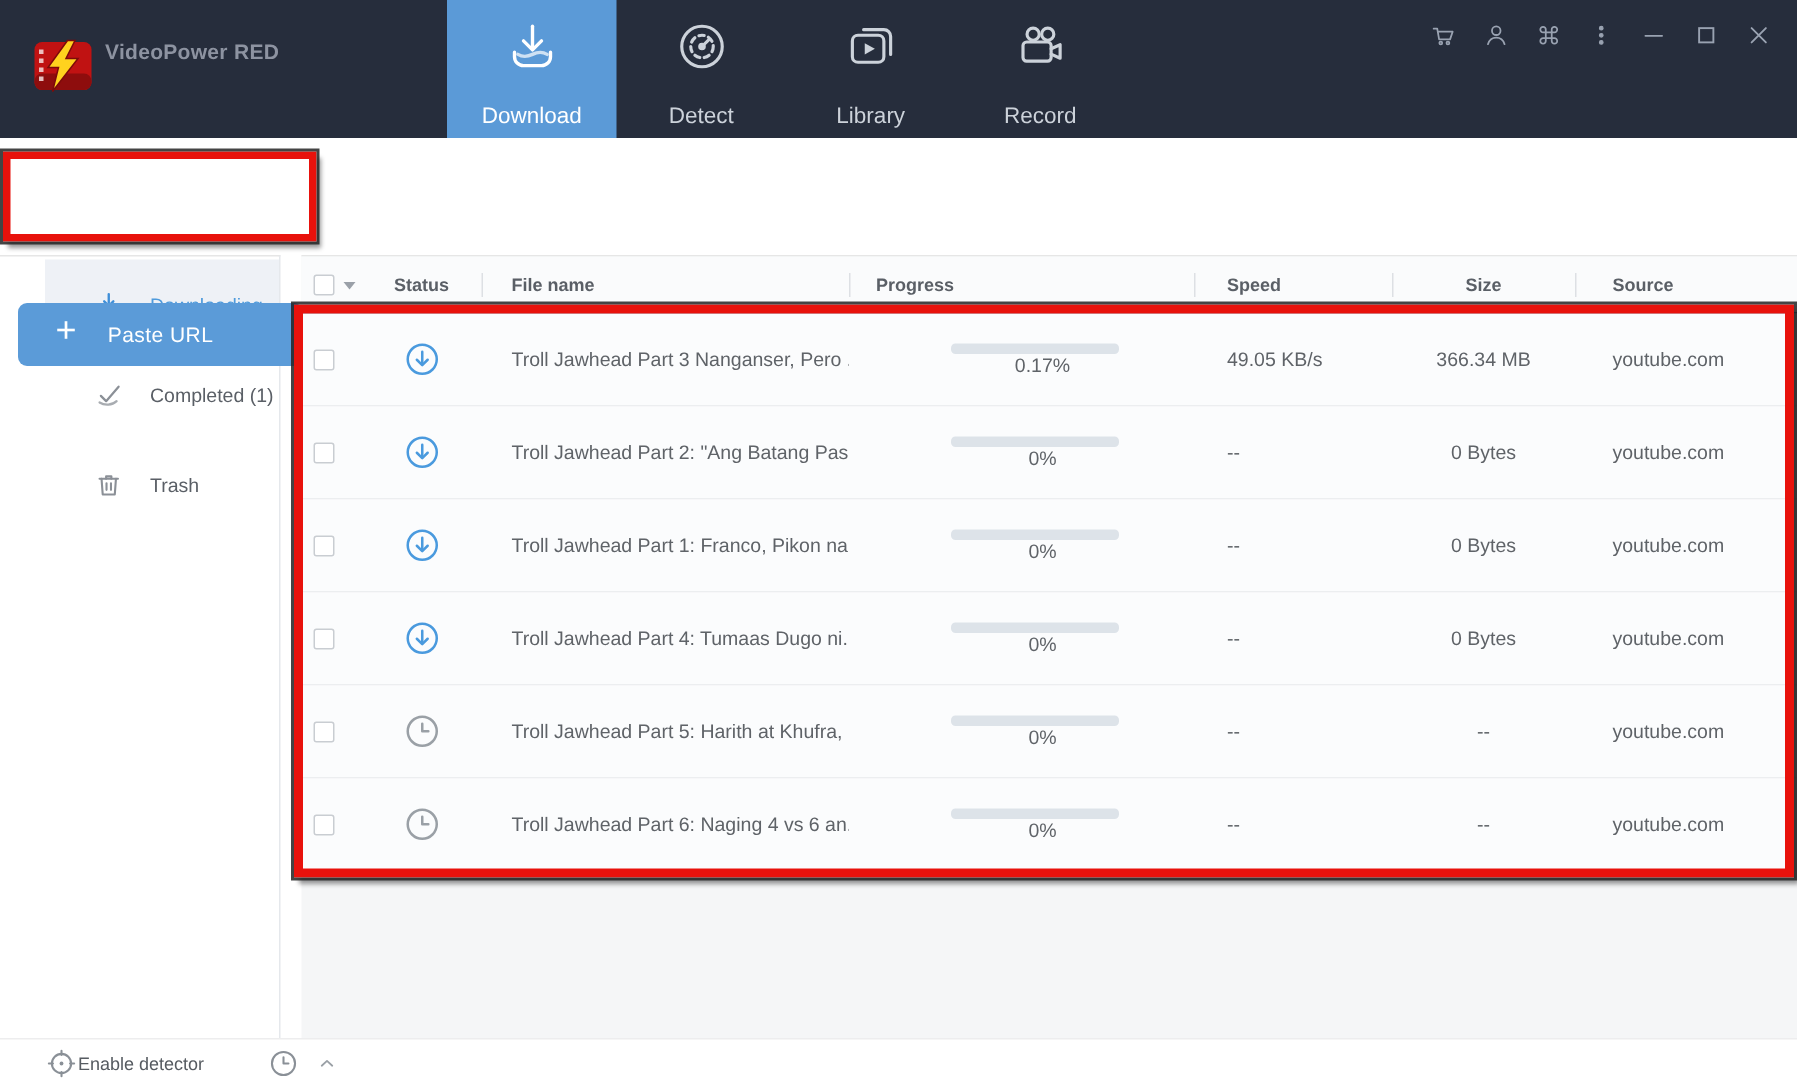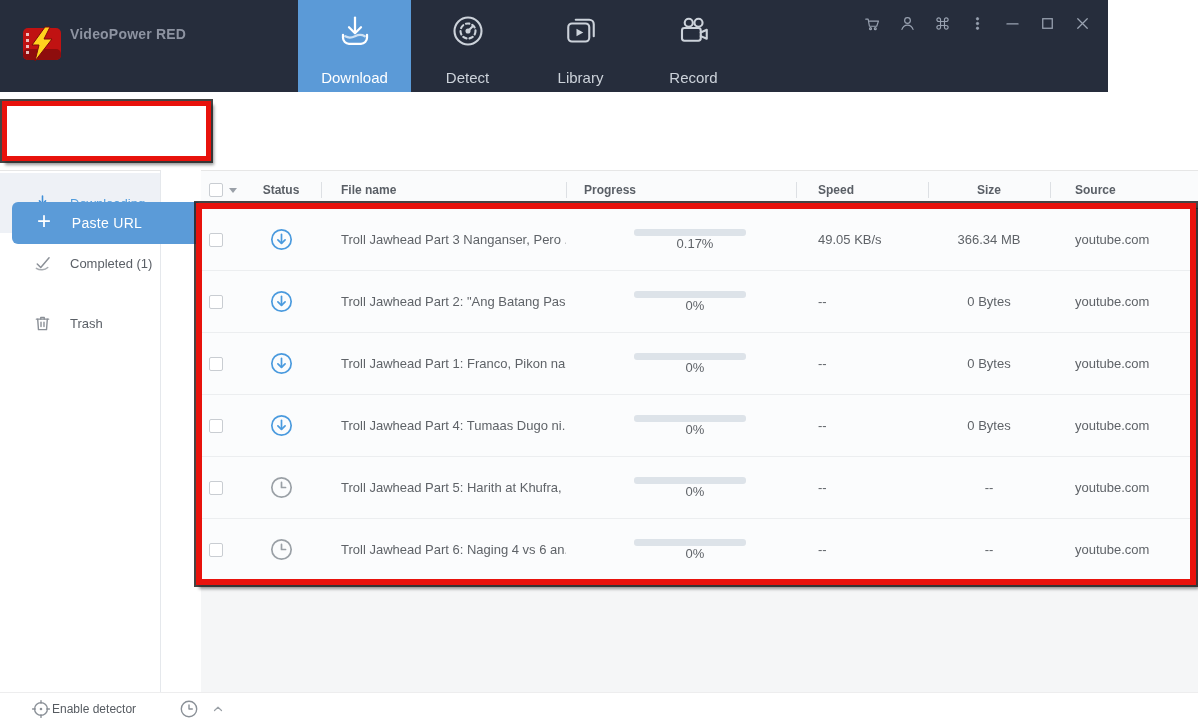--- a/index.html
+++ b/index.html
@@ -5,21 +5,21 @@
   * { box-sizing: border-box; }
   html,body { margin:0; padding:0; }
   body {
     width:1198px; height:724px; position:relative; overflow:hidden;
     font-family:"Liberation Sans", sans-serif; background:#ffffff;
     -webkit-font-smoothing:antialiased;
   }
   svg { display:block; }
 
   
-  .titlebar { position:absolute; left:0; top:0; width:1108px; height:92px; background:#262d3c; }
+  .titlebar { position:absolute; left:0; top:0; width:1198px; height:92px; background:#262d3c; }
   .logo { position:absolute; left:22px; top:25px; width:40px; height:38px; }
   .app-title { position:absolute; left:70px; top:26px; font-size:14px; font-weight:bold; color:#8d93a1; letter-spacing:.2px; }
 
   .tabs { position:absolute; left:298px; top:0; height:92px; display:flex; }
   .tab { width:113px; height:92px; padding-top:13px; display:flex; flex-direction:column; align-items:center; color:#ccd2da; cursor:pointer; }
   .tab svg { width:36px; height:36px; stroke:currentColor; }
   .tab .tab-label { margin-top:20px; font-size:15px; }
   .tab.active { background:#5b9ad7; color:#ffffff; }
 
   .tb-icons { position:absolute; right:16px; top:13px; display:flex; align-items:center; gap:15px; color:#99a2b1; }
@@ -40,22 +40,22 @@
   .tool-sep { width:1px; height:48px; background:#e2e2e2; margin:0 16px 0 14px; }
   .caret-down { width:0; height:0; border-left:5px solid transparent; border-right:5px solid transparent; border-top:6px solid #3a4250; margin-left:8px; }
 
   
   .annotation { position:absolute; border:5px solid #e8120c; outline:2px solid rgba(35,35,35,.85);
     box-shadow:3px 4px 3px rgba(0,0,0,.4); z-index:20; pointer-events:none; }
   #anno-paste { left:2px; top:101px; width:209px; height:60px; }
   #anno-table { left:196px; top:203px; width:1000px; height:382px; border-width:6px; }
 
   
-  .sidebar { position:absolute; left:0; top:170px; width:161px; bottom:32px; background:#fff;
-    border-top:1px solid #e6e6e6; border-right:1px solid #e5e8ec; padding-top:2px; }
+  .sidebar { position:absolute; left:0; top:170px; width:187px; bottom:32px; background:#fff;
+    border-top:1px solid #e6e6e6; border-right:1px solid #e5e8ec; padding-top:2px;padding-left:30px; }
   .side-item { height:60px; display:flex; align-items:center; padding-left:32px; gap:17px; font-size:13px; color:#5a5f66; cursor:pointer; }
   .side-item svg { width:21px; height:21px; stroke:#8b9097; }
   .side-item.active { background:#eef1f6; color:#4f9bdc; }
   .side-item.active svg { stroke:#3f8fd8; }
 
   
   .content { position:absolute; left:201px; top:170px; width:997px; bottom:32px; background:#f5f6f7; border-top:1px solid #e6e6e6; }
   .grid-cols { display:grid; grid-template-columns:40px 80px 245px 230px 132px 122px 148px; }
   .thead { height:38px; background:#fafbfc; border-bottom:1px solid #0369a1; align-items:center;
     font-size:12px; font-weight:bold; color:#5a5f66; }

